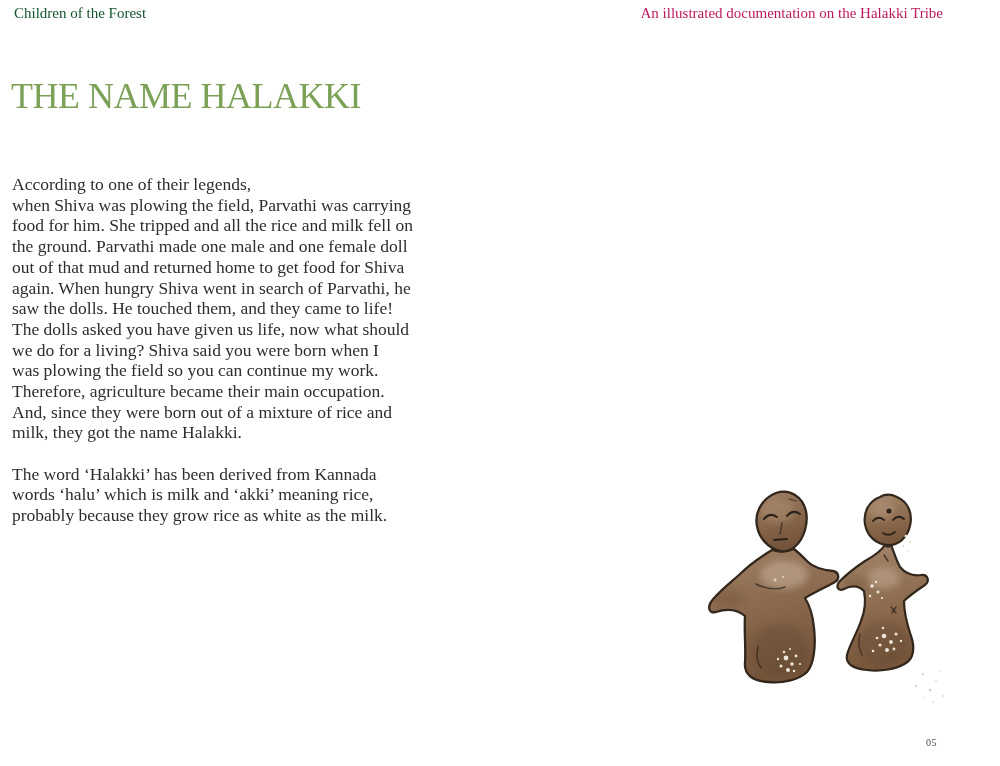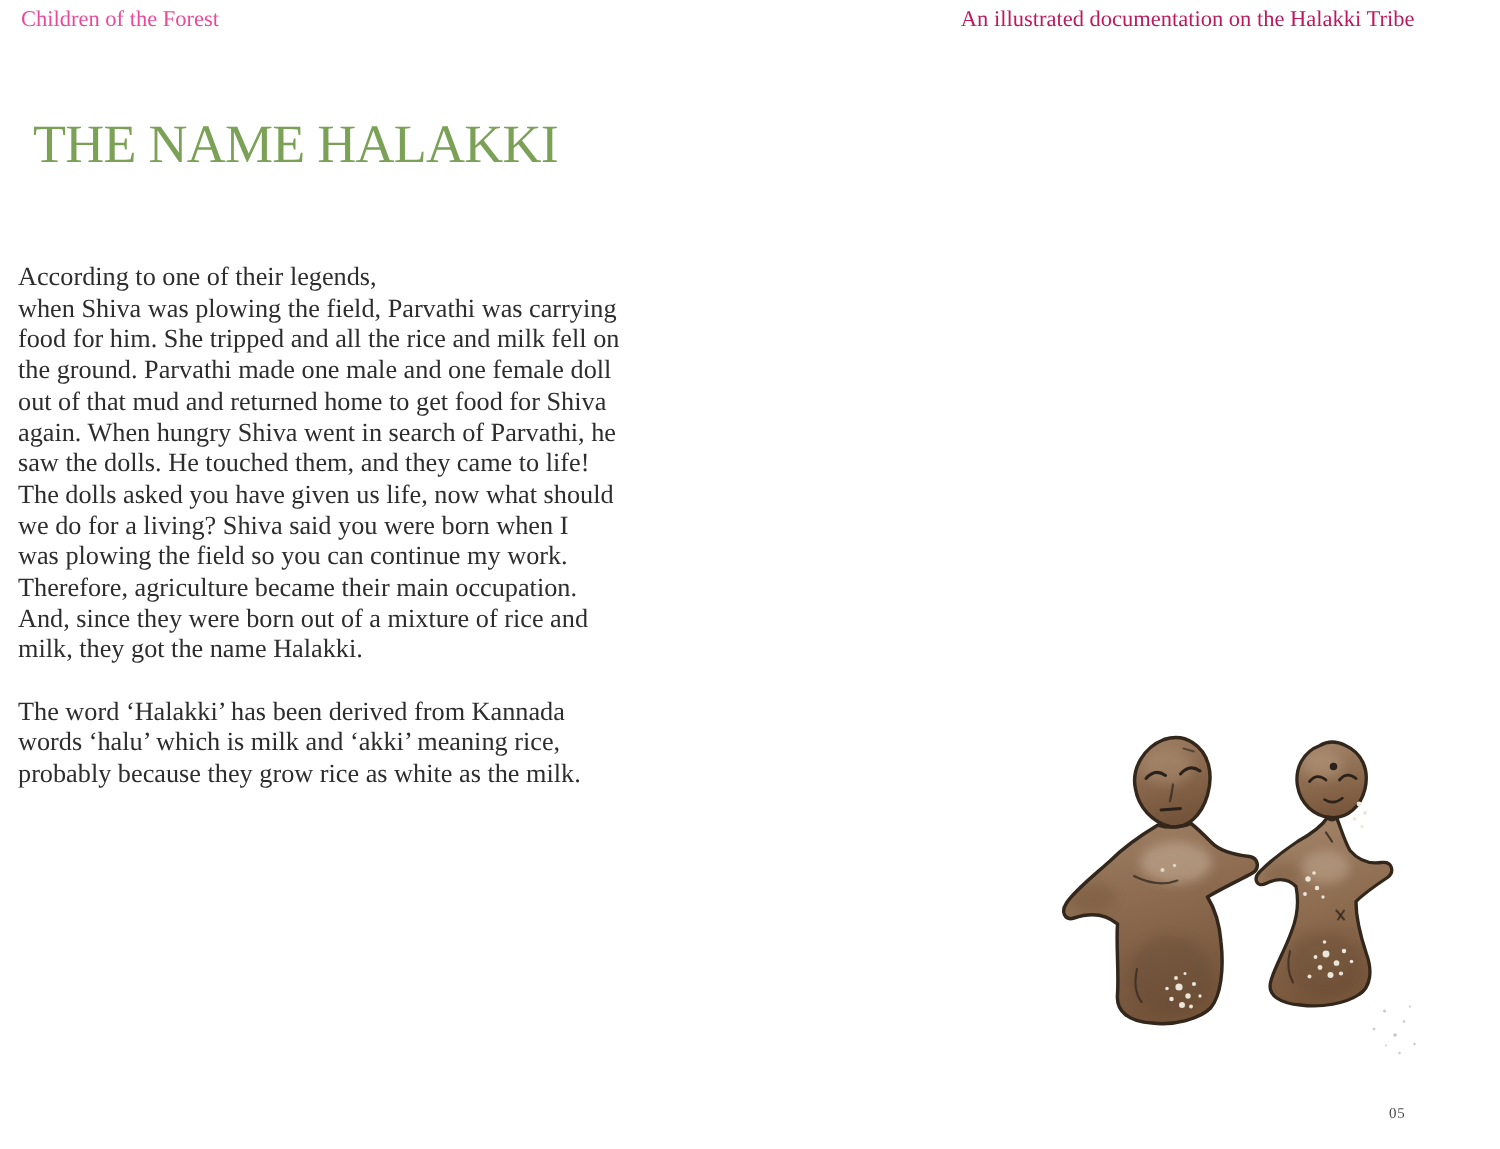--- a/index.html
+++ b/index.html
@@ -15,25 +15,25 @@
     position: absolute;
     top: 4px;
     left: 14px;
     right: 57px;
     display: flex;
     justify-content: space-between;
     align-items: flex-start;
     font-size: 15px;
     line-height: 1.25;
   }
-  .book-title { color: #ec4899; }
+  .book-title { color: #14532d; }
   .book-subtitle { color: #be185d; }
   .chapter-title {
     position: absolute;
-    left: 22px;
+    left: 11px;
     top: 78px;
     margin: 0;
     font-family: "Liberation Serif", serif;
     font-size: 36px;
     font-weight: 400;
     letter-spacing: -0.5px;
     line-height: 1;
     color: #7ba156;
   }
   .body-text {

